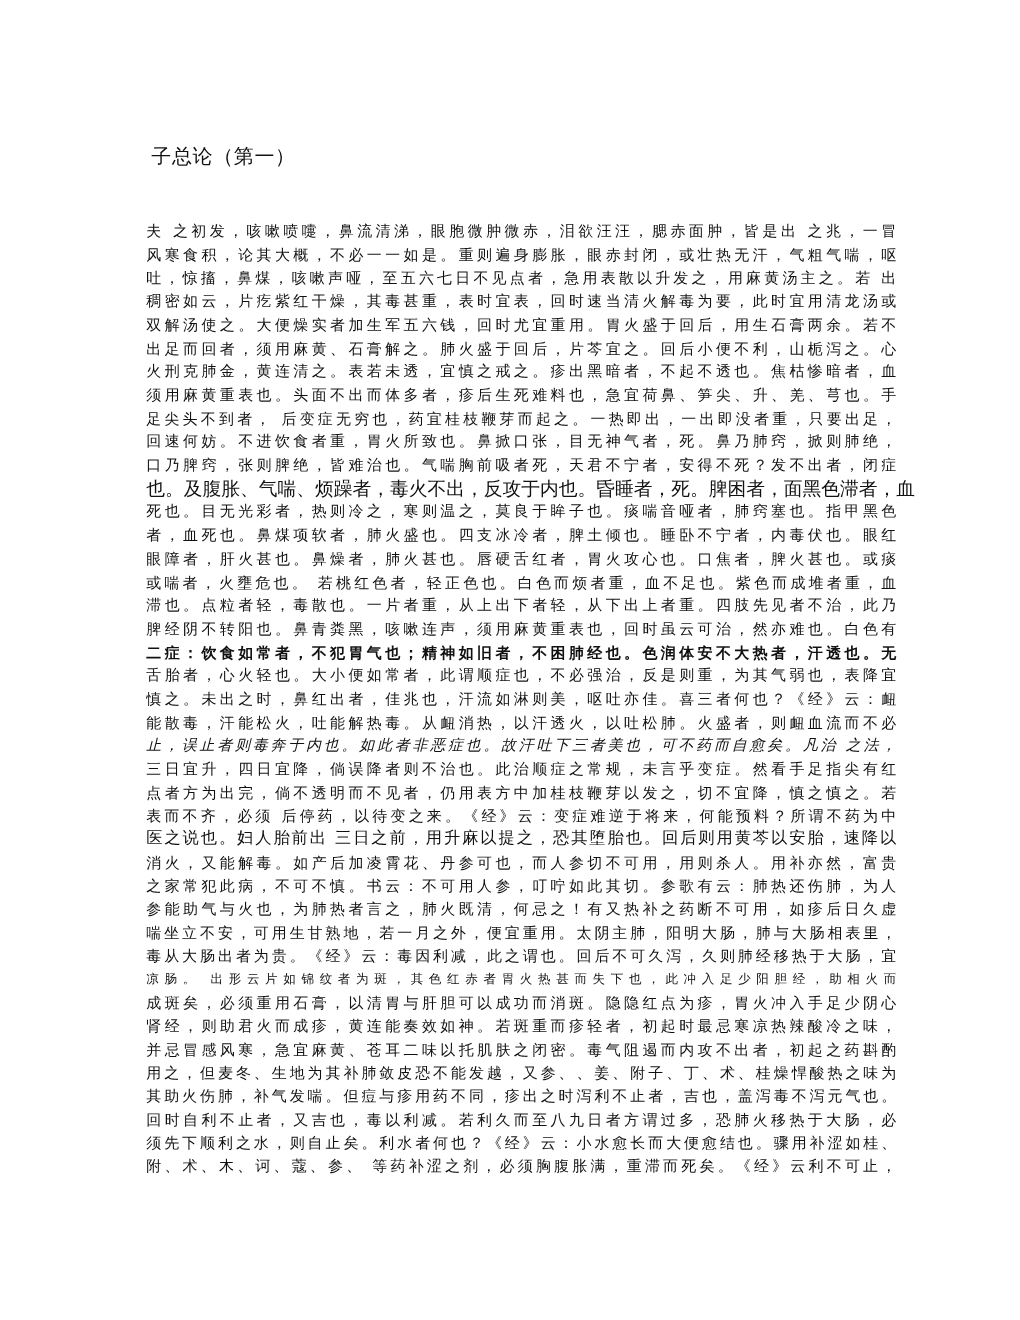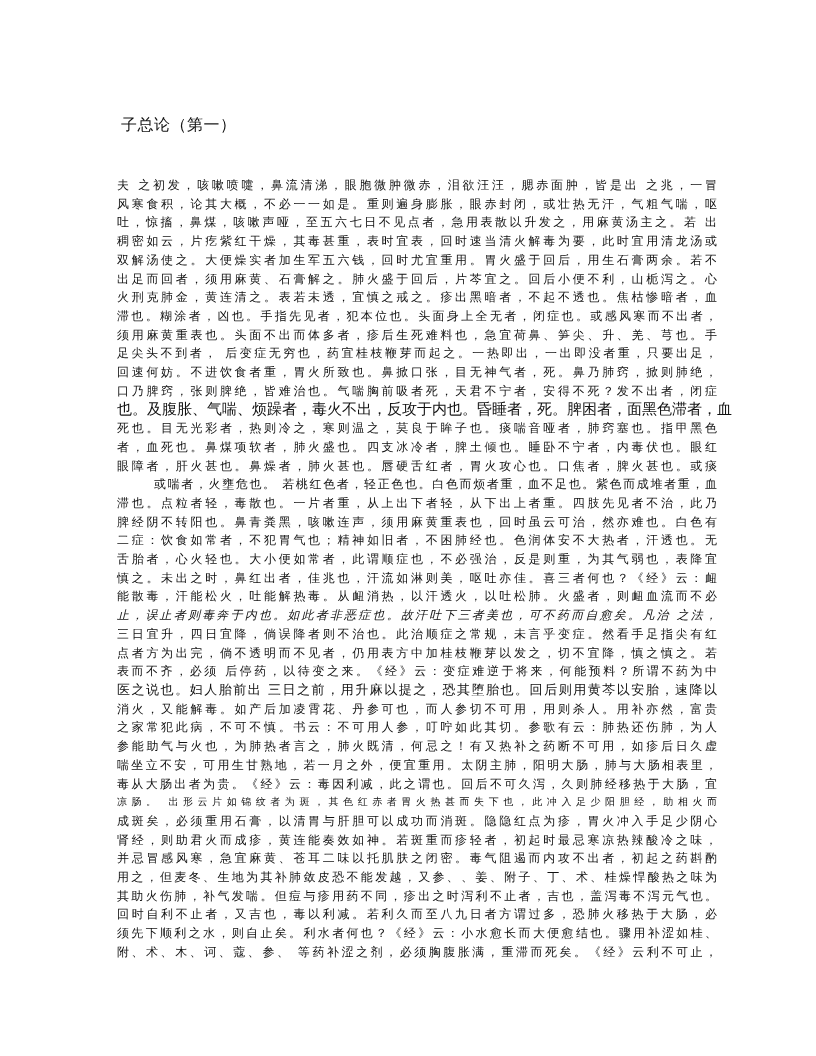--- a/index.html
+++ b/index.html
@@ -18,33 +18,32 @@
 <div>
   <div class="page-heading">子总论（第一）</div>
   <div class="body-text" id="body-text">
       <span class="line" style="height: 18.7143px; line-height: 18.7143px; font-size: 11.9771px;">夫 之初发，咳嗽喷嚏，鼻流清涕，眼胞微肿微赤，泪欲汪汪，腮赤面肿，皆是出 之兆，一冒</span>
       <span class="line" style="height: 18.7143px; line-height: 18.7143px; font-size: 11.9771px;">风寒食积，论其大概，不必一一如是。重则遍身膨胀，眼赤封闭，或壮热无汗，气粗气喘，呕</span>
       <span class="line" style="height: 18.7143px; line-height: 18.7143px; font-size: 11.9771px;">吐，惊搐，鼻煤，咳嗽声哑，至五六七日不见点者，急用表散以升发之，用麻黄汤主之。若 出</span>
       <span class="line" style="height: 18.7143px; line-height: 18.7143px; font-size: 11.9771px;">稠密如云，片疙紫红干燥，其毒甚重，表时宜表，回时速当清火解毒为要，此时宜用清龙汤或</span>
       <span class="line" style="height: 18.7143px; line-height: 18.7143px; font-size: 11.9771px;">双解汤使之。大便燥实者加生军五六钱，回时尤宜重用。胃火盛于回后，用生石膏两余。若不</span>
       <span class="line" style="height: 18.7143px; line-height: 18.7143px; font-size: 11.9771px;">出足而回者，须用麻黄、石膏解之。肺火盛于回后，片芩宜之。回后小便不利，山栀泻之。心</span>
       <span class="line" style="height: 18.7143px; line-height: 18.7143px; font-size: 11.9771px;">火刑克肺金，黄连清之。表若未透，宜慎之戒之。疹出黑暗者，不起不透也。焦枯惨暗者，血</span>
-      <span class="line" style="height: 18.7143px; line-height: 18.7143px; font-size: 11.9771px;">滞也。糊涂者，凶也。手指先见者，犯本位也。头面身上全无者，闭症也。或感风寒而不出者，</span>
       <span class="line" style="height: 18.7143px; line-height: 18.7143px; font-size: 11.9771px;">须用麻黄重表也。头面不出而体多者，疹后生死难料也，急宜荷鼻、笋尖、升、羌、芎也。手</span>
       <span class="line" style="height: 18.7143px; line-height: 18.7143px; font-size: 11.9771px;">足尖头不到者， 后变症无穷也，药宜桂枝鞭芽而起之。一热即出，一出即没者重，只要出足，</span>
       <span class="line" style="height: 18.7143px; line-height: 18.7143px; font-size: 11.9771px;">回速何妨。不进饮食者重，胃火所致也。鼻掀口张，目无神气者，死。鼻乃肺窍，掀则肺绝，</span>
       <span class="line" style="height: 18.7143px; line-height: 18.7143px; font-size: 11.9771px;">口乃脾窍，张则脾绝，皆难治也。气喘胸前吸者死，天君不宁者，安得不死？发不出者，闭症</span>
       <span class="line" style="height: 18.7143px; line-height: 18.7143px; font-size: 15px;">也。及腹胀、气喘、烦躁者，毒火不出，反攻于内也。昏睡者，死。脾困者，面黑色滞者，血</span>
       <span class="line" style="height: 18.7143px; line-height: 18.7143px; font-size: 11.9771px;">死也。目无光彩者，热则冷之，寒则温之，莫良于眸子也。痰喘音哑者，肺窍塞也。指甲黑色</span>
       <span class="line" style="height: 18.7143px; line-height: 18.7143px; font-size: 11.9771px;">者，血死也。鼻煤项软者，肺火盛也。四支冰冷者，脾土倾也。睡卧不宁者，内毒伏也。眼红</span>
       <span class="line" style="height: 18.7143px; line-height: 18.7143px; font-size: 11.9771px;">眼障者，肝火甚也。鼻燥者，肺火甚也。唇硬舌红者，胃火攻心也。口焦者，脾火甚也。或痰</span>
-      <span class="line" style="height: 18.7143px; line-height: 18.7143px; font-size: 11.9771px; margin-left: 37px;">或喘者，火壅危也。 若桃红色者，轻正色也。白色而烦者重，血不足也。紫色而成堆者重，血</span>
+      <span class="line" style="height: 18.7143px; line-height: 18.7143px; font-size: 11.9771px;">或喘者，火壅危也。 若桃红色者，轻正色也。白色而烦者重，血不足也。紫色而成堆者重，血</span>
       <span class="line" style="height: 18.7143px; line-height: 18.7143px; font-size: 11.9771px;">滞也。点粒者轻，毒散也。一片者重，从上出下者轻，从下出上者重。四肢先见者不治，此乃</span>
       <span class="line" style="height: 18.7143px; line-height: 18.7143px; font-size: 11.9771px;">脾经阴不转阳也。鼻青粪黑，咳嗽连声，须用麻黄重表也，回时虽云可治，然亦难也。白色有</span>
-      <span class="line" style="height: 18.7143px; line-height: 18.7143px; font-size: 11.9771px;">二症：饮食如常者，不犯胃气也；精神如旧者，不困肺经也。色润体安不大热者，汗透也。无</span>
+      <span class="line" style="height: 18.7143px; line-height: 18.7143px; font-size: 11.9771px; font-weight: bold;">二症：饮食如常者，不犯胃气也；精神如旧者，不困肺经也。色润体安不大热者，汗透也。无</span>
       <span class="line" style="height: 18.7143px; line-height: 18.7143px; font-size: 11.9771px;">舌胎者，心火轻也。大小便如常者，此谓顺症也，不必强治，反是则重，为其气弱也，表降宜</span>
       <span class="line" style="height: 18.7143px; line-height: 18.7143px; font-size: 11.9771px;">慎之。未出之时，鼻红出者，佳兆也，汗流如淋则美，呕吐亦佳。喜三者何也？《经》云：衄</span>
       <span class="line" style="height: 18.7143px; line-height: 18.7143px; font-size: 11.9771px;">能散毒，汗能松火，吐能解热毒。从衄消热，以汗透火，以吐松肺。火盛者，则衄血流而不必</span>
       <span class="line" style="height: 18.7143px; line-height: 18.7143px; font-size: 11.9771px; font-style: italic;">止，误止者则毒奔于内也。如此者非恶症也。故汗吐下三者美也，可不药而自愈矣。凡治 之法，</span>
       <span class="line" style="height: 18.7143px; line-height: 18.7143px; font-size: 11.9771px;">三日宜升，四日宜降，倘误降者则不治也。此治顺症之常规，未言乎变症。然看手足指尖有红</span>
       <span class="line" style="height: 18.7143px; line-height: 18.7143px; font-size: 11.9771px;">点者方为出完，倘不透明而不见者，仍用表方中加桂枝鞭芽以发之，切不宜降，慎之慎之。若</span>
       <span class="line" style="height: 18.7143px; line-height: 18.7143px; font-size: 11.9771px;">表而不齐，必须 后停药，以待变之来。《经》云：变症难逆于将来，何能预料？所谓不药为中</span>
       <span class="line" style="height: 18.7143px; line-height: 18.7143px; font-size: 13px;">医之说也。妇人胎前出 三日之前，用升麻以提之，恐其堕胎也。回后则用黄芩以安胎，速降以</span>
       <span class="line" style="height: 18.7143px; line-height: 18.7143px; font-size: 11.9771px;">消火，又能解毒。如产后加凌霄花、丹参可也，而人参切不可用，用则杀人。用补亦然，富贵</span>
       <span class="line" style="height: 18.7143px; line-height: 18.7143px; font-size: 11.9771px;">之家常犯此病，不可不慎。书云：不可用人参，叮咛如此其切。参歌有云：肺热还伤肺，为人</span>

